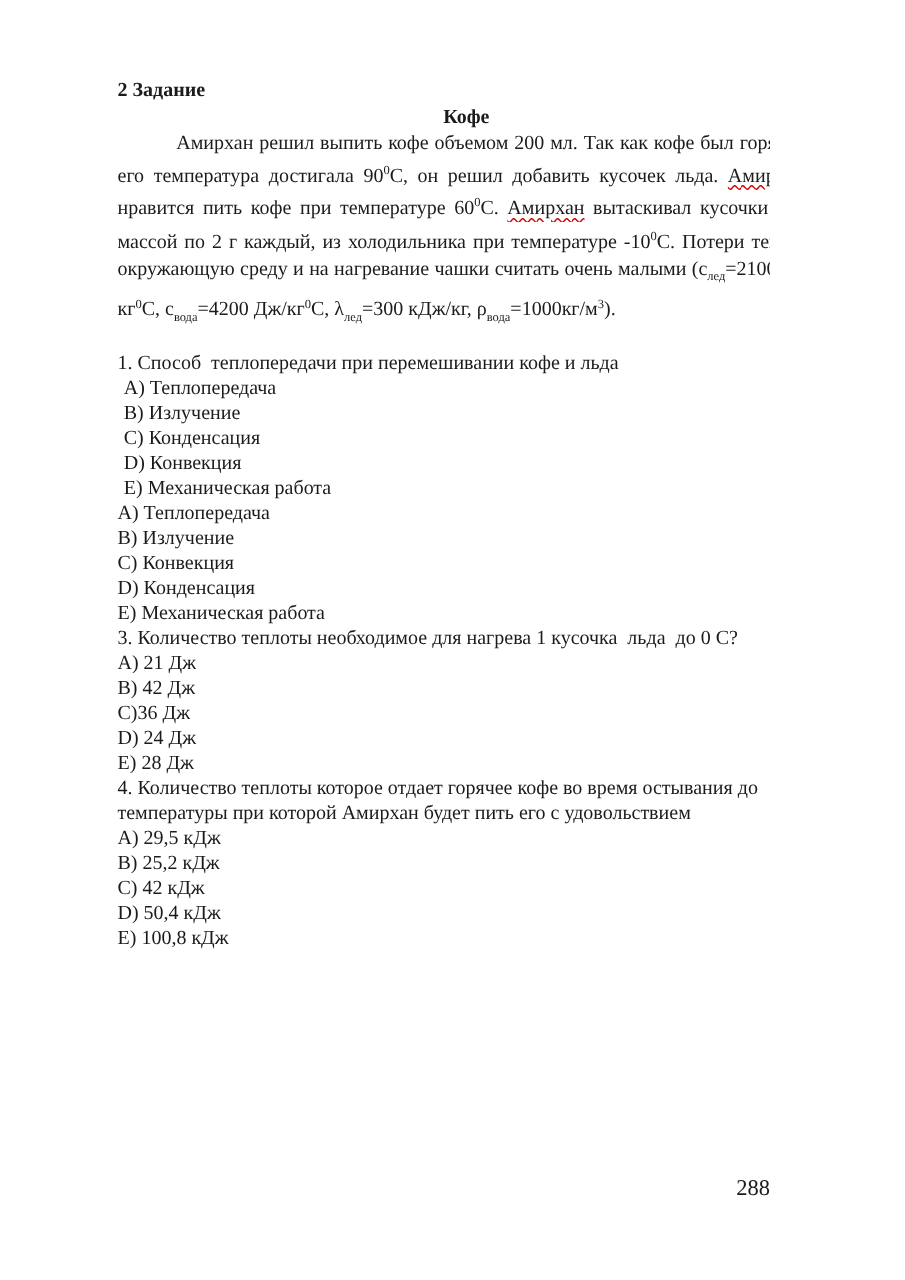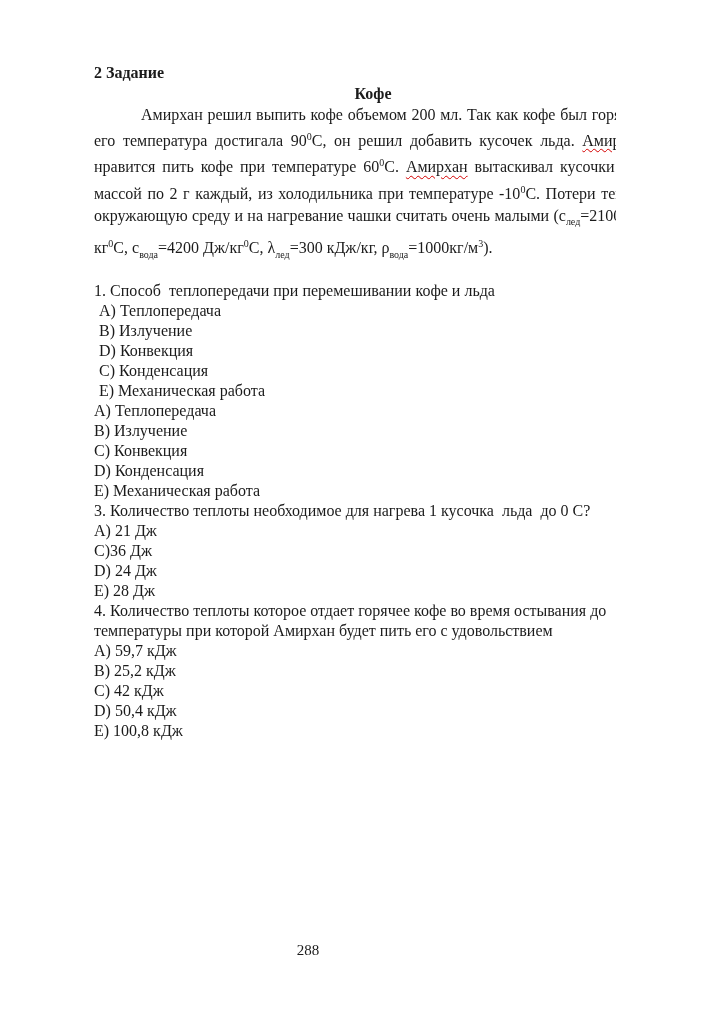--- a/index.html
+++ b/index.html
@@ -46,52 +46,53 @@
   .question-text, .option {
     line-height: 20px;
     white-space: pre-wrap;
   }
   .option.indented { padding-left: 5px; }
   .page-number {
     position: absolute;
     top: 941px;
     left: 0;
     width: 100%;
-    text-align: center;
-    font-size: 15px;
+    text-align: right;
+    font-size: 18px;
     line-height: 18px;
   }
 </style>
 </head>
 <body>
 
 <div class="page">
   <div class="content">
     <div class="task-label">2 Задание</div>
     <div class="doc-title">Кофе</div>
     <p class="intro"><span>Амирхан решил выпить кофе объемом 200 мл. Так как кофе был горячим, его температура достигала 90</span><sup>0</sup><span>С, он решил добавить кусочек льда. </span><span class="misspelled">Амирхану</span><span> нравится пить кофе при температуре 60</span><sup>0</sup><span>С. </span><span class="misspelled">Амирхан</span><span> вытаскивал кусочки льда массой по 2 г каждый, из холодильника при температуре -10</span><sup>0</sup><span>С. Потери тепла в окружающую среду и на нагревание чашки считать очень малыми (с</span><sub>лед</sub><span>=2100 Дж/кг</span><sup>0</sup><span>С, с</span><sub>вода</sub><span>=4200 Дж/кг</span><sup>0</sup><span>С, λ</span><sub>лед</sub><span>=300 кДж/кг, ρ</span><sub>вода</sub><span>=1000кг/м</span><sup>3</sup><span>).</span></p>
     <div>
         <div class="question-text">1. Способ  теплопередачи при перемешивании кофе и льда</div>
         <div class="option indented">А) Теплопередача</div>
         <div class="option indented">В) Излучение</div>
+        <div class="option indented">С) Конденсация</div>
         <div class="option indented">D) Конвекция</div>
-        <div class="option indented">С) Конденсация</div>
         <div class="option indented">Е) Механическая работа</div>
         <div class="option">А) Теплопередача</div>
         <div class="option">В) Излучение</div>
         <div class="option">С) Конвекция</div>
         <div class="option">D) Конденсация</div>
         <div class="option">Е) Механическая работа</div>
         <div class="question-text">3. Количество теплоты необходимое для нагрева 1 кусочка  льда  до 0 С?</div>
         <div class="option">А) 21 Дж</div>
+        <div class="option">В) 42 Дж</div>
         <div class="option">С)36 Дж</div>
         <div class="option">D) 24 Дж</div>
         <div class="option">Е) 28 Дж</div>
         <div class="question-text">4. Количество теплоты которое отдает горячее кофе во время остывания до температуры при которой Амирхан будет пить его с удовольствием</div>
-        <div class="option">А) 59,7 кДж</div>
+        <div class="option">А) 29,5 кДж</div>
         <div class="option">В) 25,2 кДж</div>
         <div class="option">С) 42 кДж</div>
         <div class="option">D) 50,4 кДж</div>
         <div class="option">Е) 100,8 кДж</div>
       </div>
   </div>
   <div class="page-number">288</div>
 </div>
 
 </body></html>

